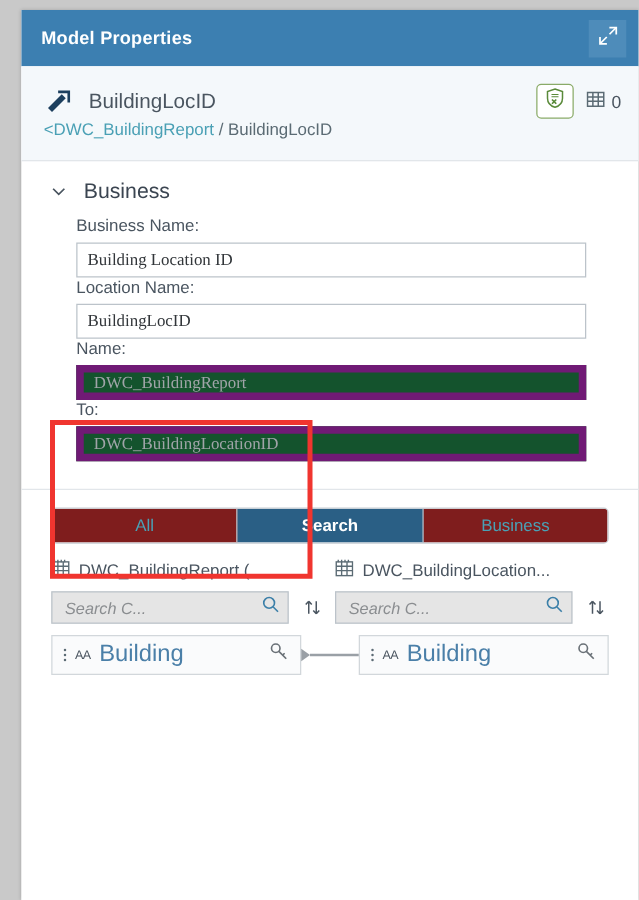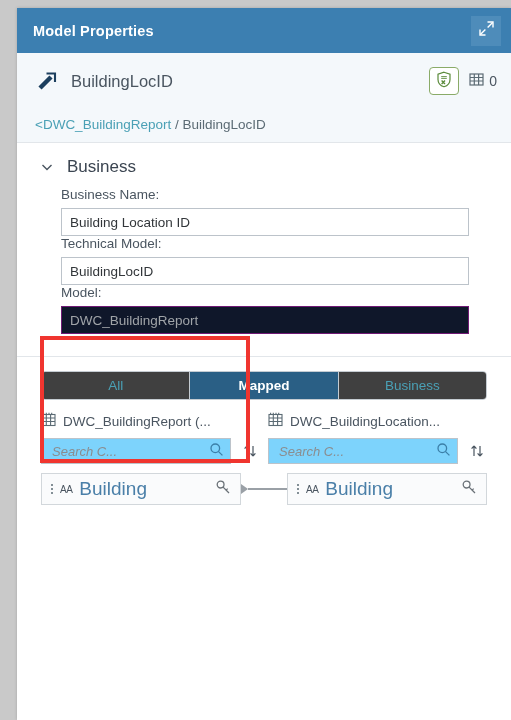--- a/index.html
+++ b/index.html
@@ -84,21 +84,21 @@
     border-radius: 4px;
     background: #ffffff;
     display: flex; align-items: center; justify-content: center;
     cursor: pointer;
   }
   .count-group {
     display: flex; align-items: center; gap: 5px;
     color: #4a5560; font-size: 14px;
   }
   .breadcrumb {
-    margin-top: 22px;
+    margin-top: 1px;
     font-size: 13.5px;
     white-space: nowrap;
   }
   .bc-link { color: #4aa0b5; cursor: pointer; }
   .bc-sep { color: #5b6b74; }
   .bc-current { color: #5b6b74; }
 
   
   .section {
     padding: 14px 0 0 0;
@@ -130,28 +130,28 @@
     margin-bottom: 6px;
     display: block;
   }
   .field-input {
     width: 100%;
     height: 28px;
     border: 1px solid #bcc3ca;
     background: #ffffff;
     color: #32363a;
     font-size: 13.5px;
-    font-family: Liberation Sans, sans-serif;
+    font-family: Liberation Serif, serif;
     padding: 0 8px;
     border-radius: 0;
     outline: none;
   }
   .field-input.disabled {
-    background: #0f172a;
-    border: 1px solid #701a75;
+    background: #14532d;
+    border: 6px solid #701a75;
     color: #a0a4a8;
   }
 
   
   .redbox {
     position: absolute;
     left: 40px; top: 336px;
     width: 210px; height: 127px;
     border: 4px solid #f0352f;
     pointer-events: none;
@@ -166,21 +166,21 @@
     border: 1px solid #c5ccd2;
     border-radius: 4px;
     overflow: hidden;
     background: #ffffff;
   }
   .seg {
     flex: 1 1 0;
     display: flex; align-items: center; justify-content: center;
     font-size: 13.5px;
     color: #4aa0b5;
-    background: #404040;
+    background: #7f1d1d;
     cursor: pointer;
     border-right: 1px solid #c5ccd2;
   }
   .seg:last-child { border-right: none; }
   .seg.active {
     background: #2a5f85;
     color: #ffffff;
     font-weight: bold;
   }
 
@@ -196,21 +196,21 @@
     color: #4a5560;
     white-space: nowrap;
     overflow: hidden;
     margin-bottom: 8px;
   }
   .searchrow { display: flex; align-items: center; gap: 9px; }
   .searchbox {
     flex: 1 1 auto;
     height: 26px;
     border: 1px solid #bcc3ca;
-    background: #7dd3fc;
+    background: #e5e5e5;
     display: flex; align-items: center;
     padding: 0 6px 0 8px;
     min-width: 0;
   }
   .searchbox input {
     border: none; outline: none;
     flex: 1 1 auto;
     min-width: 0;
     font-size: 13px;
     font-style: italic;
@@ -354,40 +354,44 @@
         <span class="section-title">Business</span>
       </div>
       <div class="section-body">
 
         <div class="field">
           <label class="field-label">Business Name:</label>
           <input class="field-input" type="text" value="Building Location ID" style="">
         </div>
 
         <div class="field">
-          <label class="field-label">Technical Model:</label>
+          <label class="field-label">Location Name:</label>
           <input class="field-input" type="text" value="BuildingLocID" style="">
         </div>
 
         <div class="field">
-          <label class="field-label">Model:</label>
+          <label class="field-label">Name:</label>
           <input class="field-input disabled" type="text" disabled="" value="DWC_BuildingReport" style="">
         </div>
 
+        <div class="field">
+          <label class="field-label">To:</label>
+          <input class="field-input disabled" type="text" disabled="" value="DWC_BuildingLocationID" style="">
+        </div>
 
       </div>
     </div>
 
     <div class="section" style="border-bottom:none;">
 
       <div class="section-body" style="padding:0 24px 0 24px;">
 
         <div class="segmented">
           <div class="seg">All</div>
-          <div class="seg active">Mapped</div>
+          <div class="seg active">Search</div>
           <div class="seg">Business</div>
         </div>
 
         <div class="map-cols">
 
           <div class="map-col">
             <div class="map-col-head">
               <span>
                 <svg width="15" height="15" viewBox="0 0 15 15">
                   <rect x="1" y="2.5" width="13" height="11" fill="none" stroke="#5b6b74" stroke-width="1.1"></rect>

